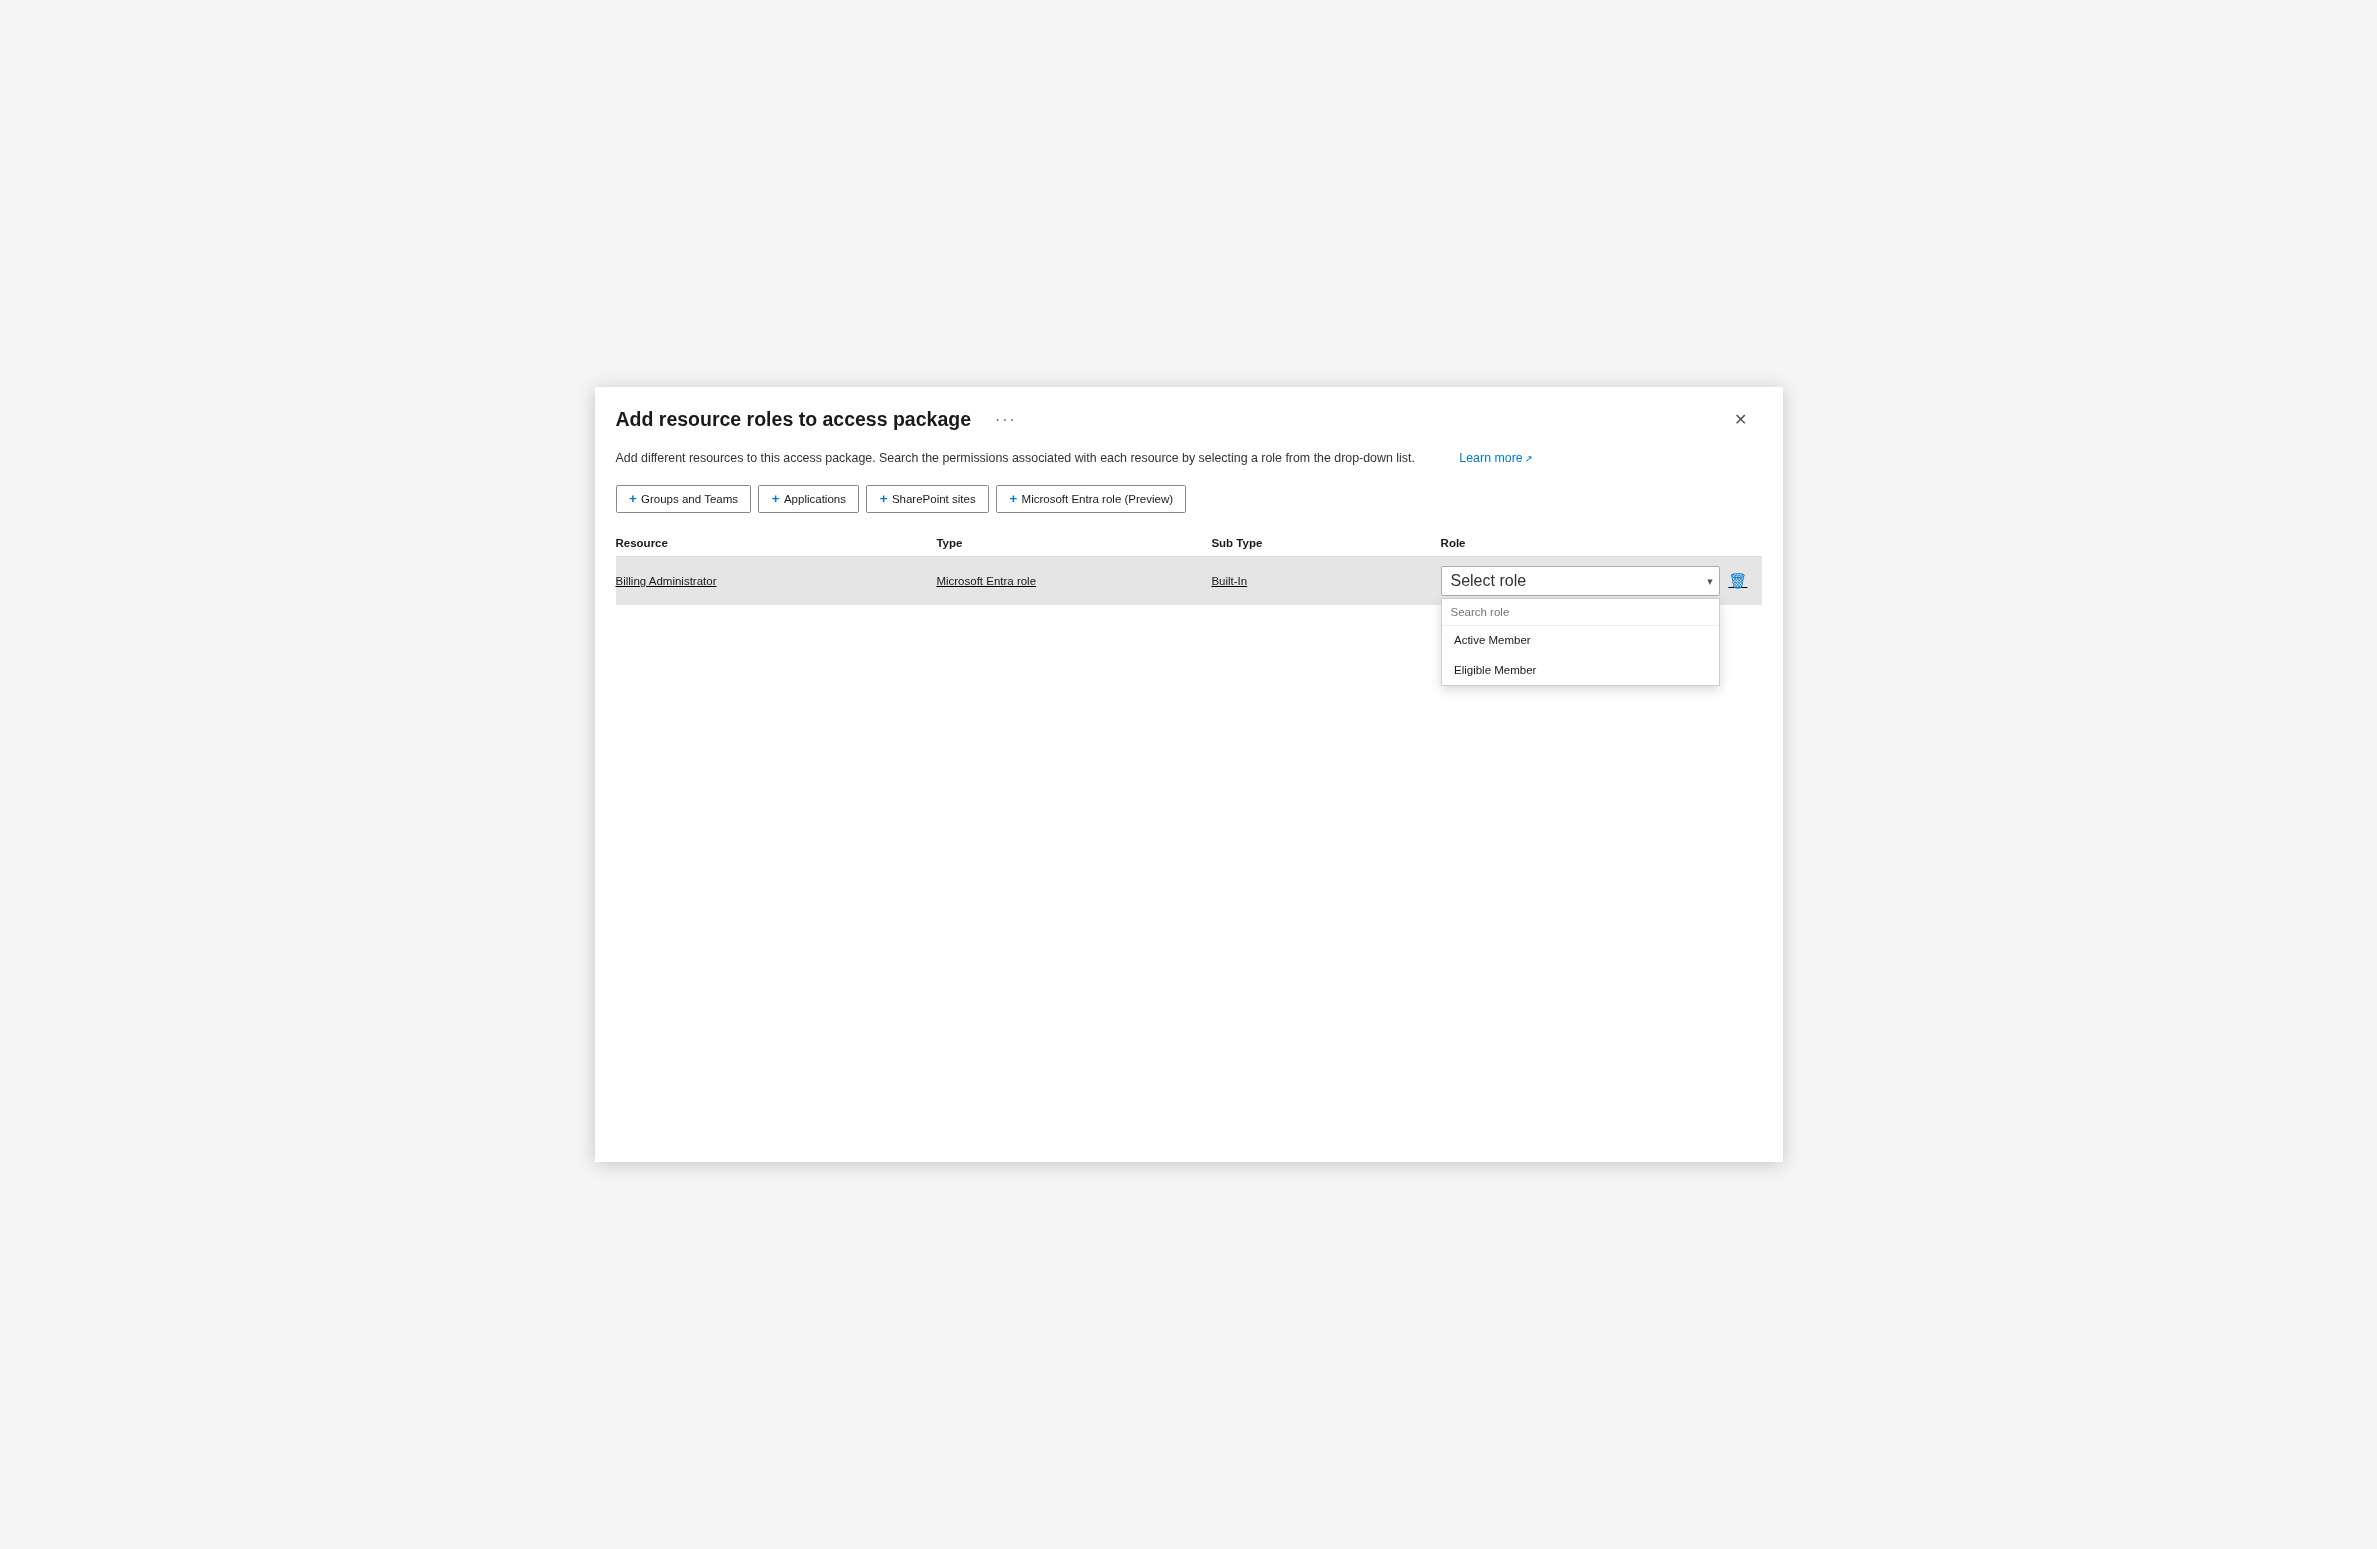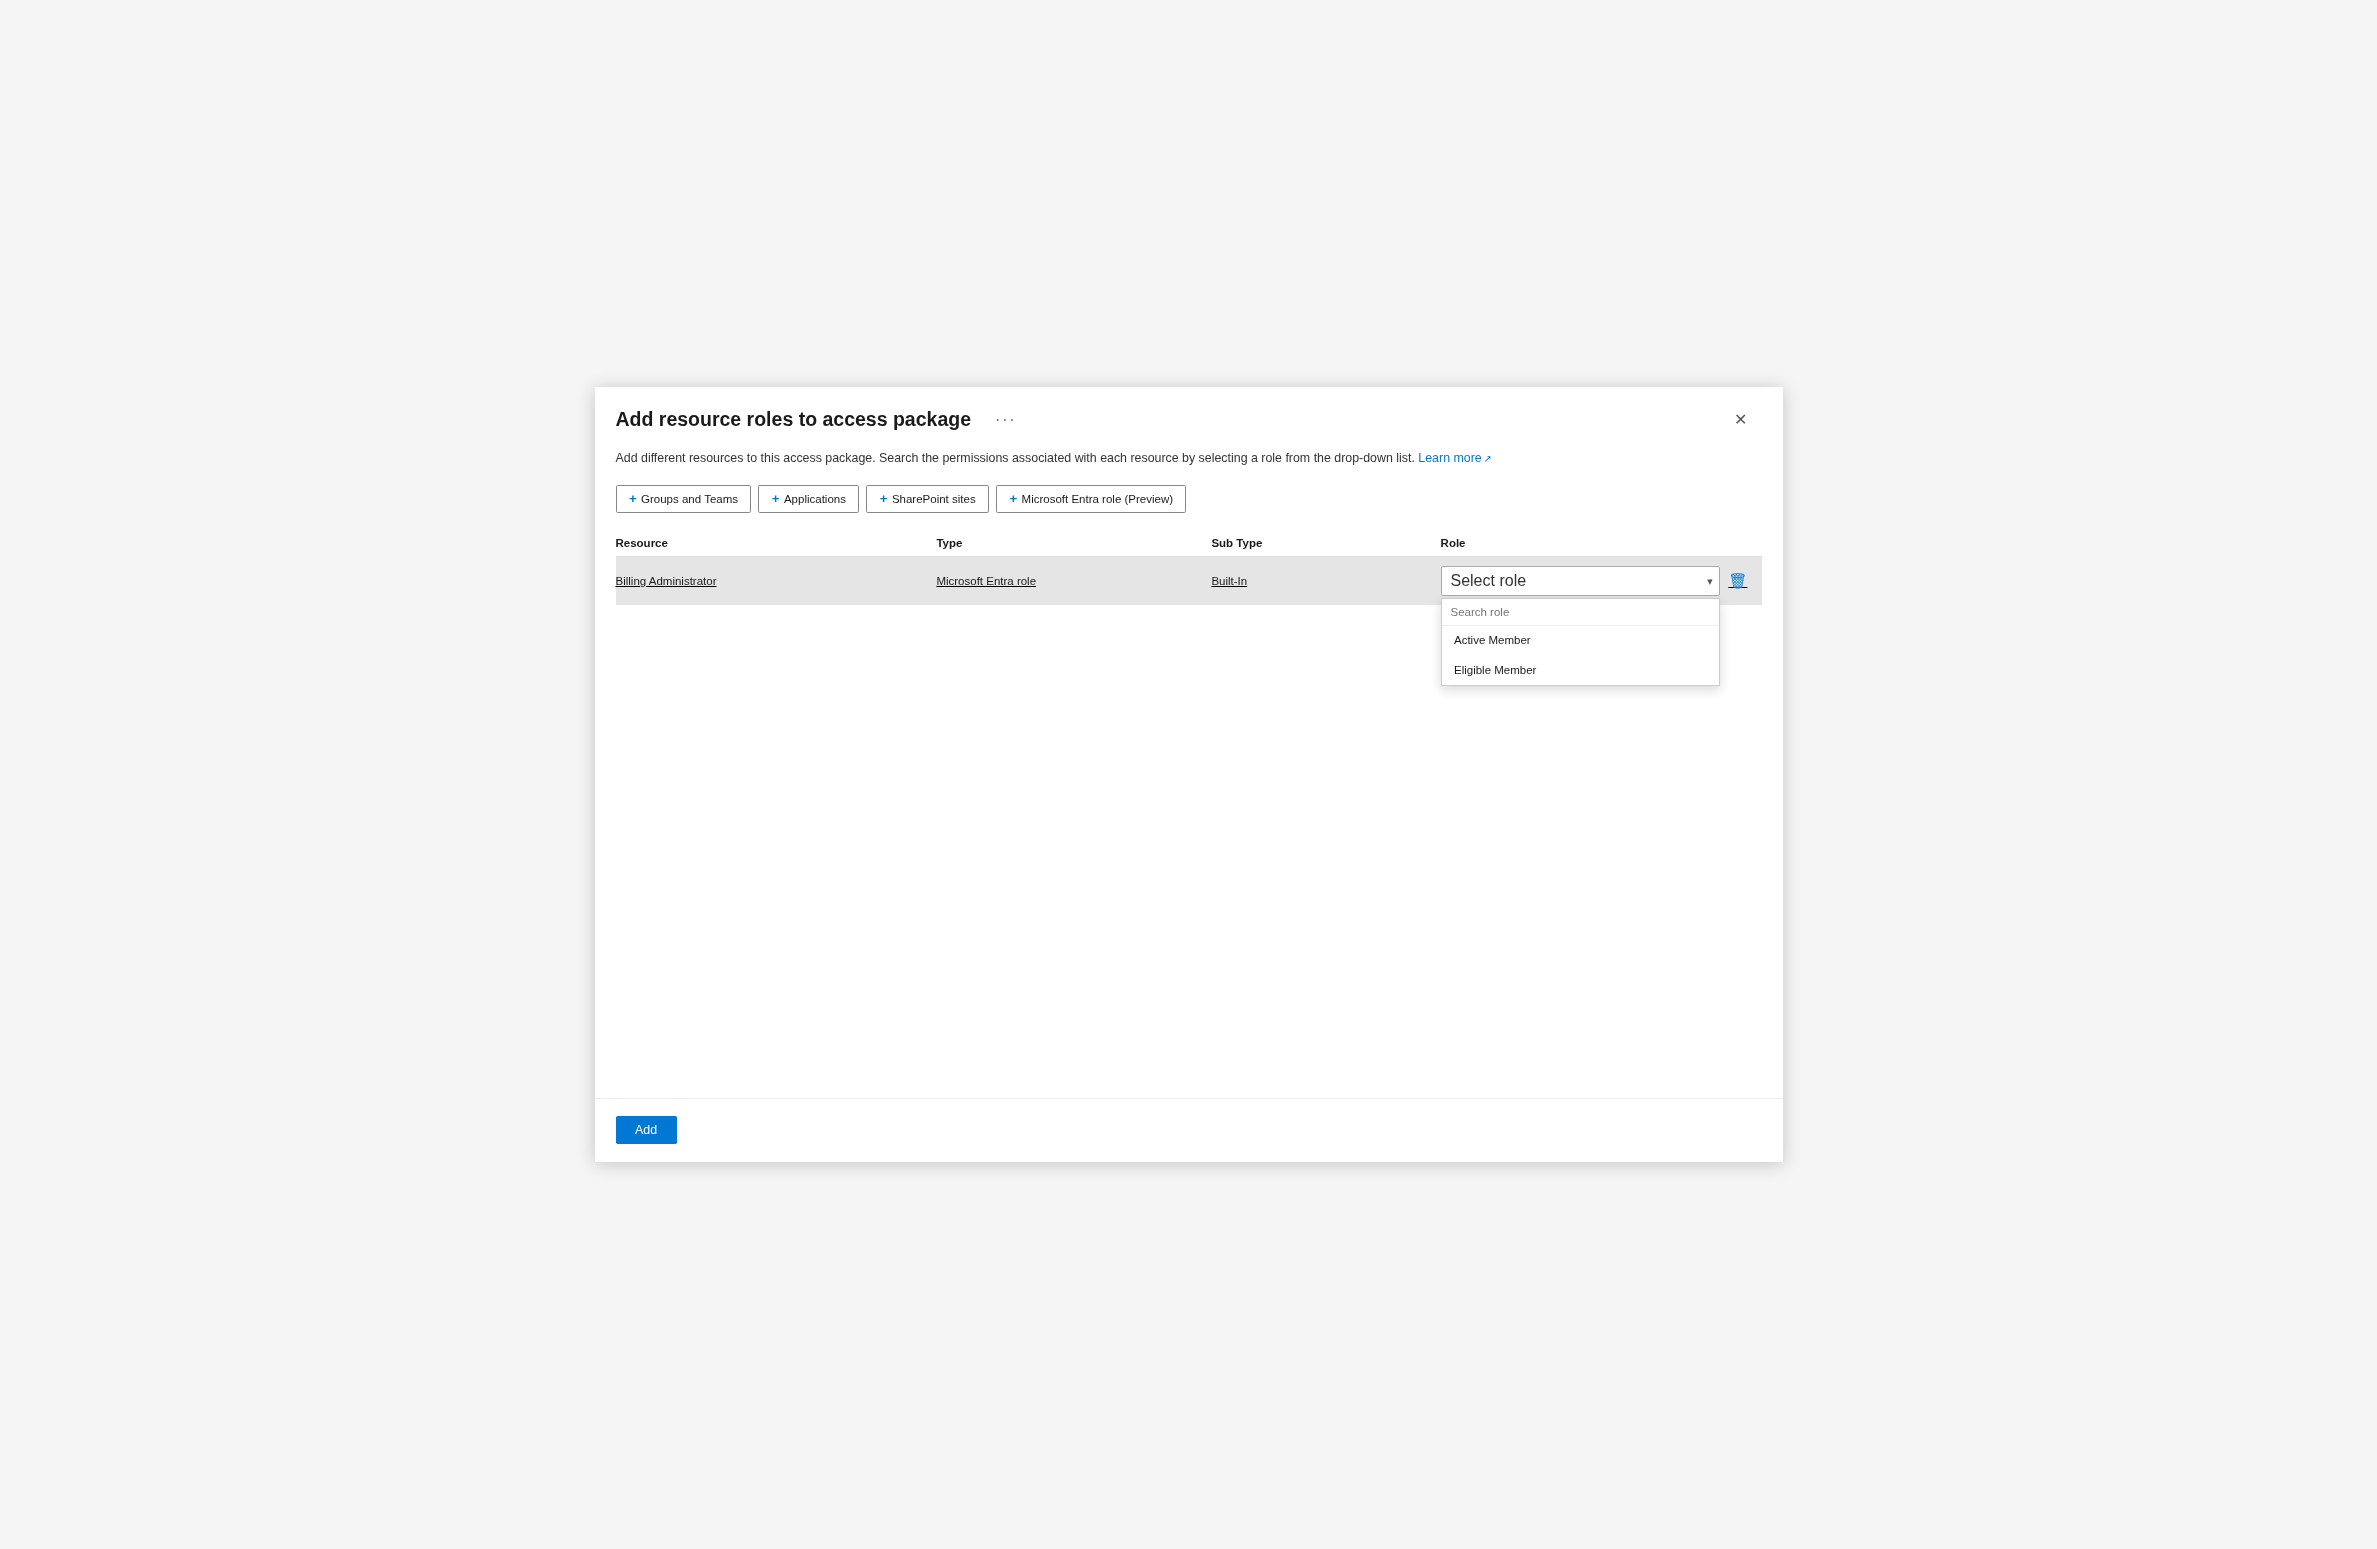--- a/index.html
+++ b/index.html
@@ -54,20 +54,21 @@
     }
     .dialog-description {
       padding: 17.7px 21px 0 21px;
       color: #333;
       font-size: 12.4px;
       line-height: 1.5;
     }
     .learn-more {
       color: #0078d4;
       text-decoration: none;
+      margin-left: 41px;
     }
     .ext-link-icon {
       display: inline-block;
       font-size: 9.8px;
       margin-left: 1.8px;
     }
     .button-row {
       display: flex;
       gap: 7px;
       padding: 17.7px 21px 0 21px;
@@ -282,17 +283,14 @@
               <button class="delete-btn" title="Delete">
                 <span>🗑</span>
               </button>
             </div>
           </td>
         </tr>
       </tbody>
     </table>
   </div>
 
-  <div class="dialog-footer">
-    <button class="footer-add-btn">Add</button>
-  </div>
 </div>
 
 
 </body></html>

